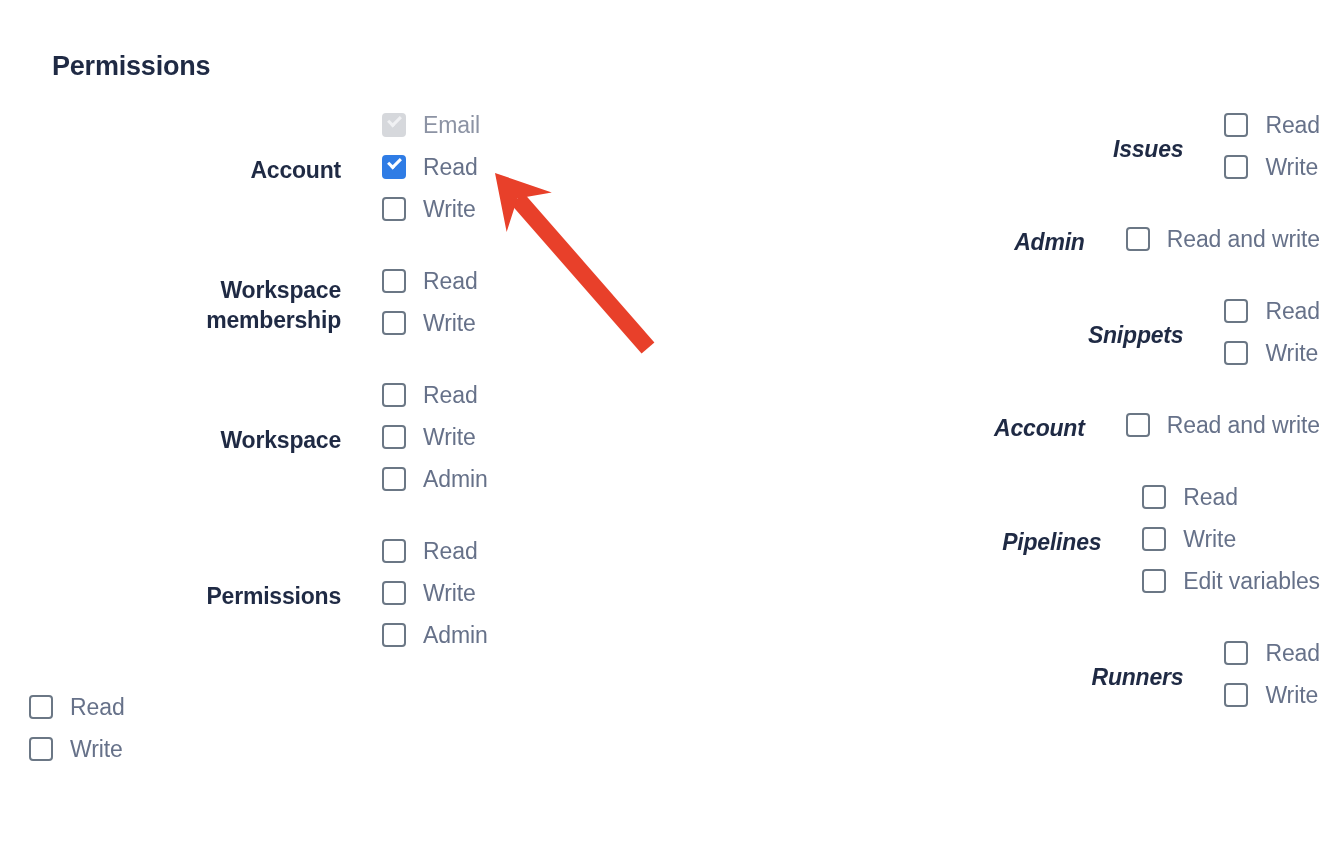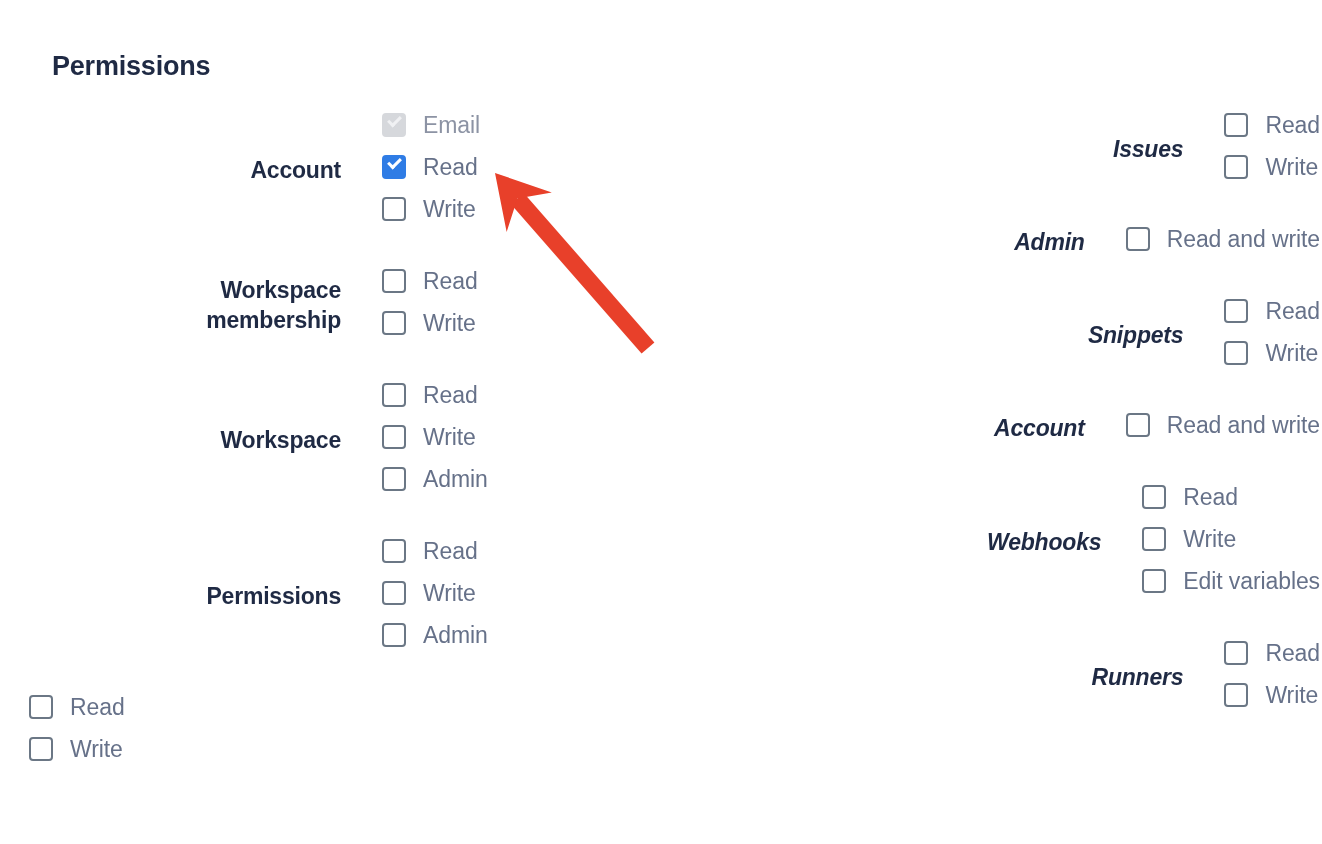--- a/index.html
+++ b/index.html
@@ -260,21 +260,21 @@
       <div class="perm-group">
         <div class="group-label">Account</div>
         <div class="group-options">
           <div class="opt-row">
             <span class="cbox"></span>
             <span class="opt-label">Read and write</span>
           </div>
         </div>
       </div>
       <div class="perm-group">
-        <div class="group-label">Webhooks</div>
+        <div class="group-label">Pipelines</div>
         <div class="group-options">
           <div class="opt-row">
             <span class="cbox"></span>
             <span class="opt-label">Read</span>
           </div>
           <div class="opt-row">
             <span class="cbox"></span>
             <span class="opt-label">Write</span>
           </div>
           <div class="opt-row">

